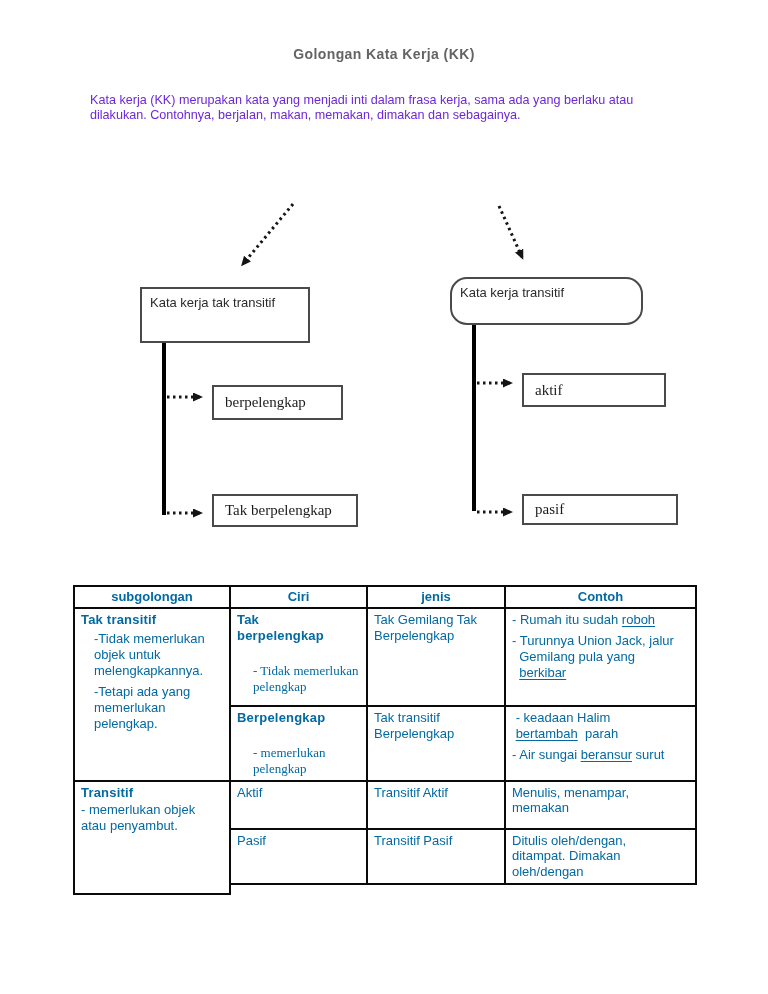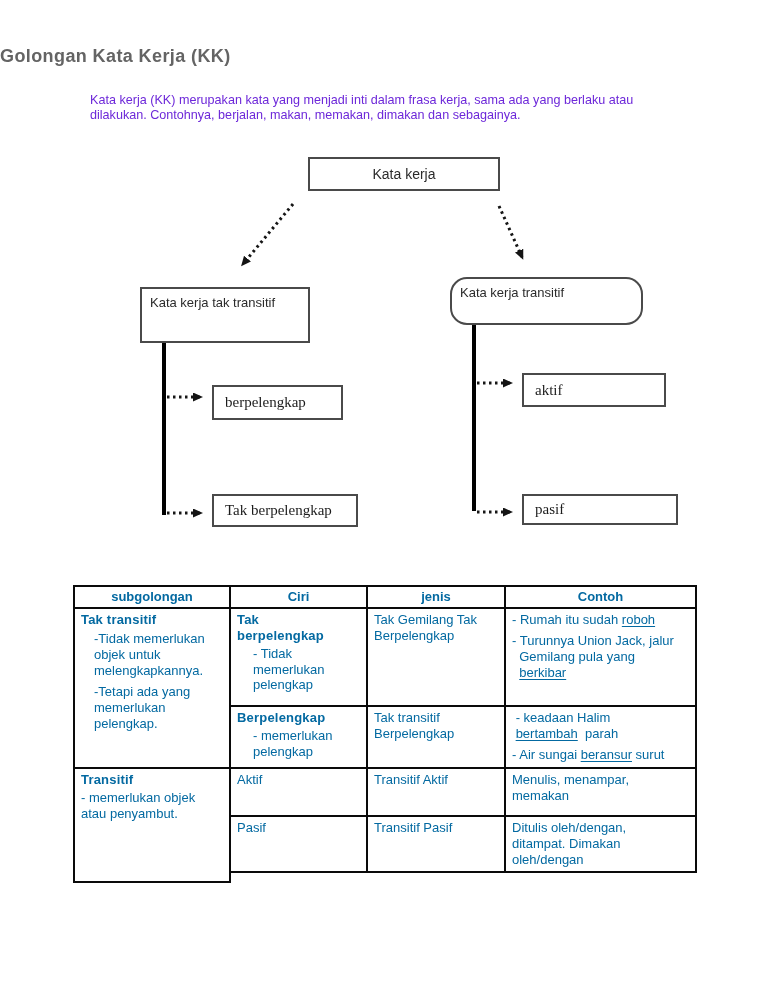--- a/index.html
+++ b/index.html
@@ -1,21 +1,21 @@
 <!DOCTYPE html>
 <html><head>
 <meta charset="utf-8">
 <style>
   html,body{margin:0;padding:0;background:#fff;}
   .page{position:relative;width:768px;height:994px;background:#ffffff;overflow:hidden;
         font-family:"Liberation Sans",sans-serif;color:#2e2e2e;}
 
   
-  .title{position:absolute;top:46px;left:0;width:768px;margin:0;text-align:left;
-         font-size:18px;font-weight:bold;letter-spacing:.4px;color:#646464;}
+  .title{position:absolute;top:46px;left:0;width:768px;margin:0;text-align:center;
+         font-size:14px;font-weight:bold;letter-spacing:.4px;color:#646464;}
   .intro{position:absolute;top:93px;left:90px;width:556px;margin:0;
          font-size:12.6px;line-height:1.22;color:#6d28d9;}
 
   
   .connectors{position:absolute;top:0;left:0;}
   .dbox{position:absolute;background:#fff;border:2px solid #4a4a4a;box-sizing:border-box;
         font-size:13px;color:#2b2b2b;}
   .dbox.root{left:308px;top:157px;width:192px;height:34px;display:flex;
              align-items:center;justify-content:center;font-size:14px;}
   .dbox.branch-left{left:140px;top:287px;width:170px;height:56px;padding:6px 8px;}
@@ -34,21 +34,21 @@
           box-sizing:border-box;overflow:hidden;}
   .gtable th{height:22px;padding:2px 2px;font-size:13px;text-align:center;vertical-align:middle;}
   tr.r1{height:98px;} tr.r2{height:62px;} tr.r3{height:48px;} tr.r4{height:52px;}
   tr.ghost{height:10px;}
   tr.ghost td{border:none;}
   .sub-title{font-weight:bold;letter-spacing:.2px;}
   .points{padding-left:13px;max-width:122px;margin-top:3px;}
   .points.flush{padding-left:0;max-width:140px;margin-top:2px;}
   .points .pt + .pt{margin-top:6px;}
   .ciri-title{font-weight:bold;letter-spacing:.2px;width:7em;}
-  .ciri-note{padding-left:16px;margin-top:2px;}
+  .ciri-note{padding-left:16px;margin-top:19px;font-family:Liberation Serif, serif;}
   .c-jenis{padding-top:4px;}
   .c-contoh .cl{white-space:pre-wrap;}
   .c-contoh .cl.gap{margin-top:5px;}
   .c-contoh .u,.u{text-decoration:underline;text-underline-offset:2px;}
 </style>
 </head>
 <body>
 
 <div class="page">
 
@@ -64,23 +64,20 @@
     <line x1="293" y1="204" x2="243" y2="264" stroke="#161616" stroke-width="3" stroke-dasharray="2.5 3.5" marker-end="url(#arr)"></line>
     <line x1="499" y1="206" x2="522" y2="257" stroke="#161616" stroke-width="3" stroke-dasharray="2.5 3.5" marker-end="url(#arr)"></line>
     <line x1="164" y1="337" x2="164" y2="515" stroke="#000" stroke-width="4"></line>
     <line x1="167" y1="397" x2="200" y2="397" stroke="#161616" stroke-width="3" stroke-dasharray="2.5 3.5" marker-end="url(#arr)"></line>
     <line x1="167" y1="513" x2="200" y2="513" stroke="#161616" stroke-width="3" stroke-dasharray="2.5 3.5" marker-end="url(#arr)"></line>
     <line x1="474" y1="325" x2="474" y2="511" stroke="#000" stroke-width="4"></line>
     <line x1="477" y1="383" x2="510" y2="383" stroke="#161616" stroke-width="3" stroke-dasharray="2.5 3.5" marker-end="url(#arr)"></line>
     <line x1="477" y1="512" x2="510" y2="512" stroke="#161616" stroke-width="3" stroke-dasharray="2.5 3.5" marker-end="url(#arr)"></line>
   </svg>
 
-  <div class="dbox root">
-    <span>Kata kerja</span>
-  </div>
   <div class="dbox branch-left">
     <span>Kata kerja tak transitif</span>
   </div>
   <div class="dbox branch-right">
     <span>Kata kerja transitif</span>
   </div>
   <div class="dbox leaf leaf-a">
     <span>berpelengkap</span>
   </div>
   <div class="dbox leaf leaf-b">

